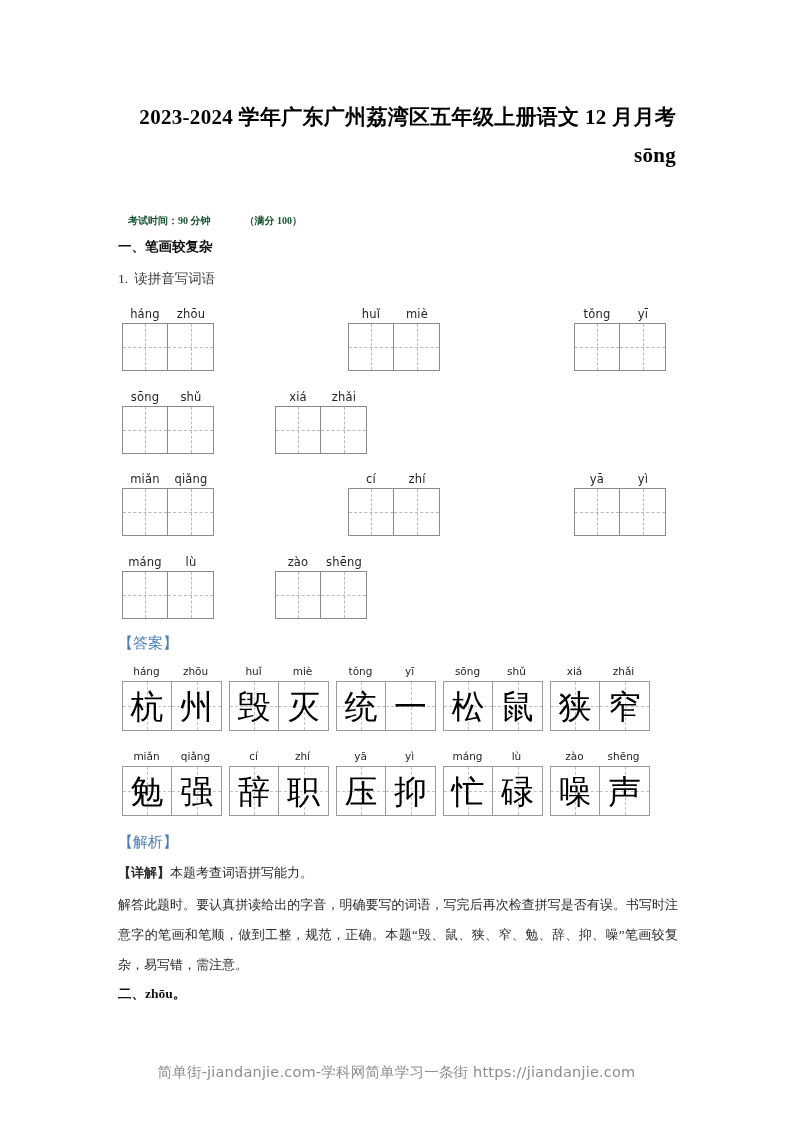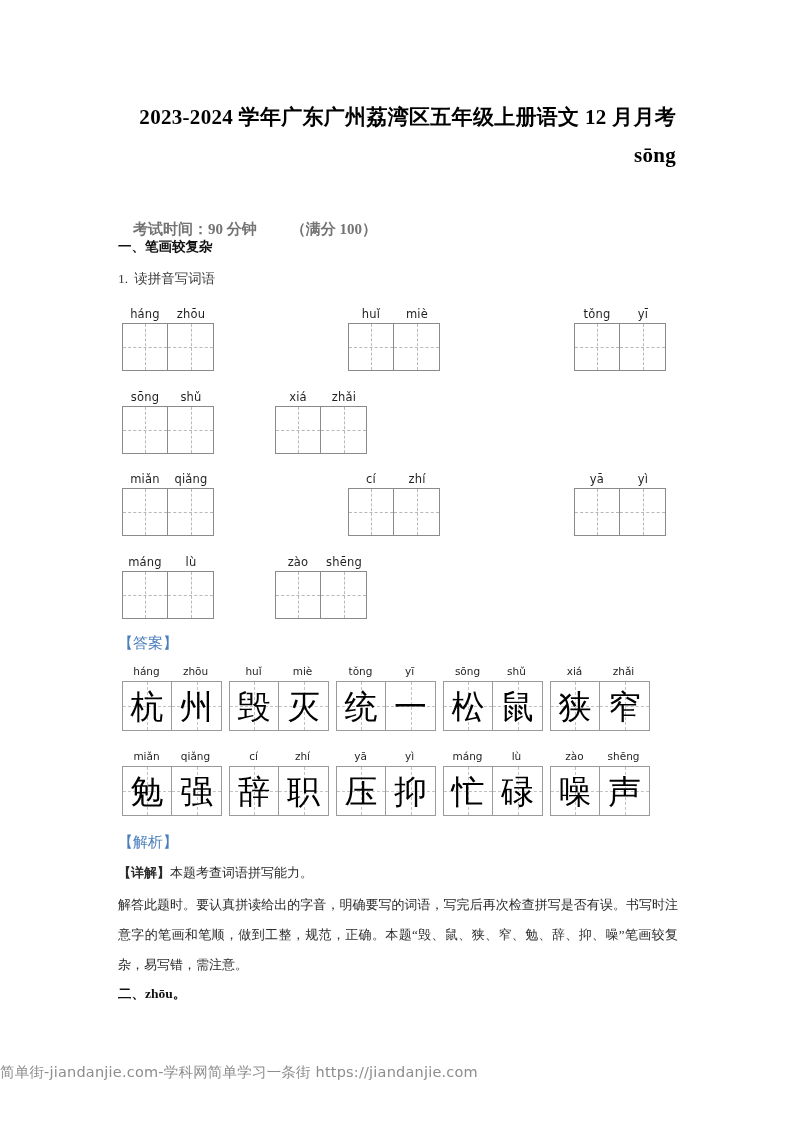--- a/index.html
+++ b/index.html
@@ -33,23 +33,23 @@
     line-height: 38px;
     letter-spacing: 0.3px;
     color: #000;
   }
 
   
   .meta-line {
     position: absolute;
     left: 118px;
     top: 203px;
-    font-size: 15px;
+    font-size: 10px;
     font-weight: bold;
-    color: #737373;
+    color: #14532d;
     white-space: pre;
   }
   .meta-gap { display: inline-block; width: 34px; }
 
   
   .section-heading {
     position: absolute;
     left: 118px;
     font-size: 13.5px;
     font-weight: bold;
@@ -207,20 +207,21 @@
   #expl-detail { top: 858px; }
   #expl-detail .bold-tag { font-weight: bold; }
   #expl-body { top: 890px; }
 
   
   .footer-watermark {
     position: absolute;
     left: 0;
     top: 1063px;
     width: 793px;
+    text-align: center;
     font-size: 14.5px;
     color: #8d8d8d;
     font-family: "DejaVu Sans", "Liberation Sans", sans-serif;
     letter-spacing: 0.2px;
   }
 </style>
 </head>
 <body>
 
 <div class="page">

